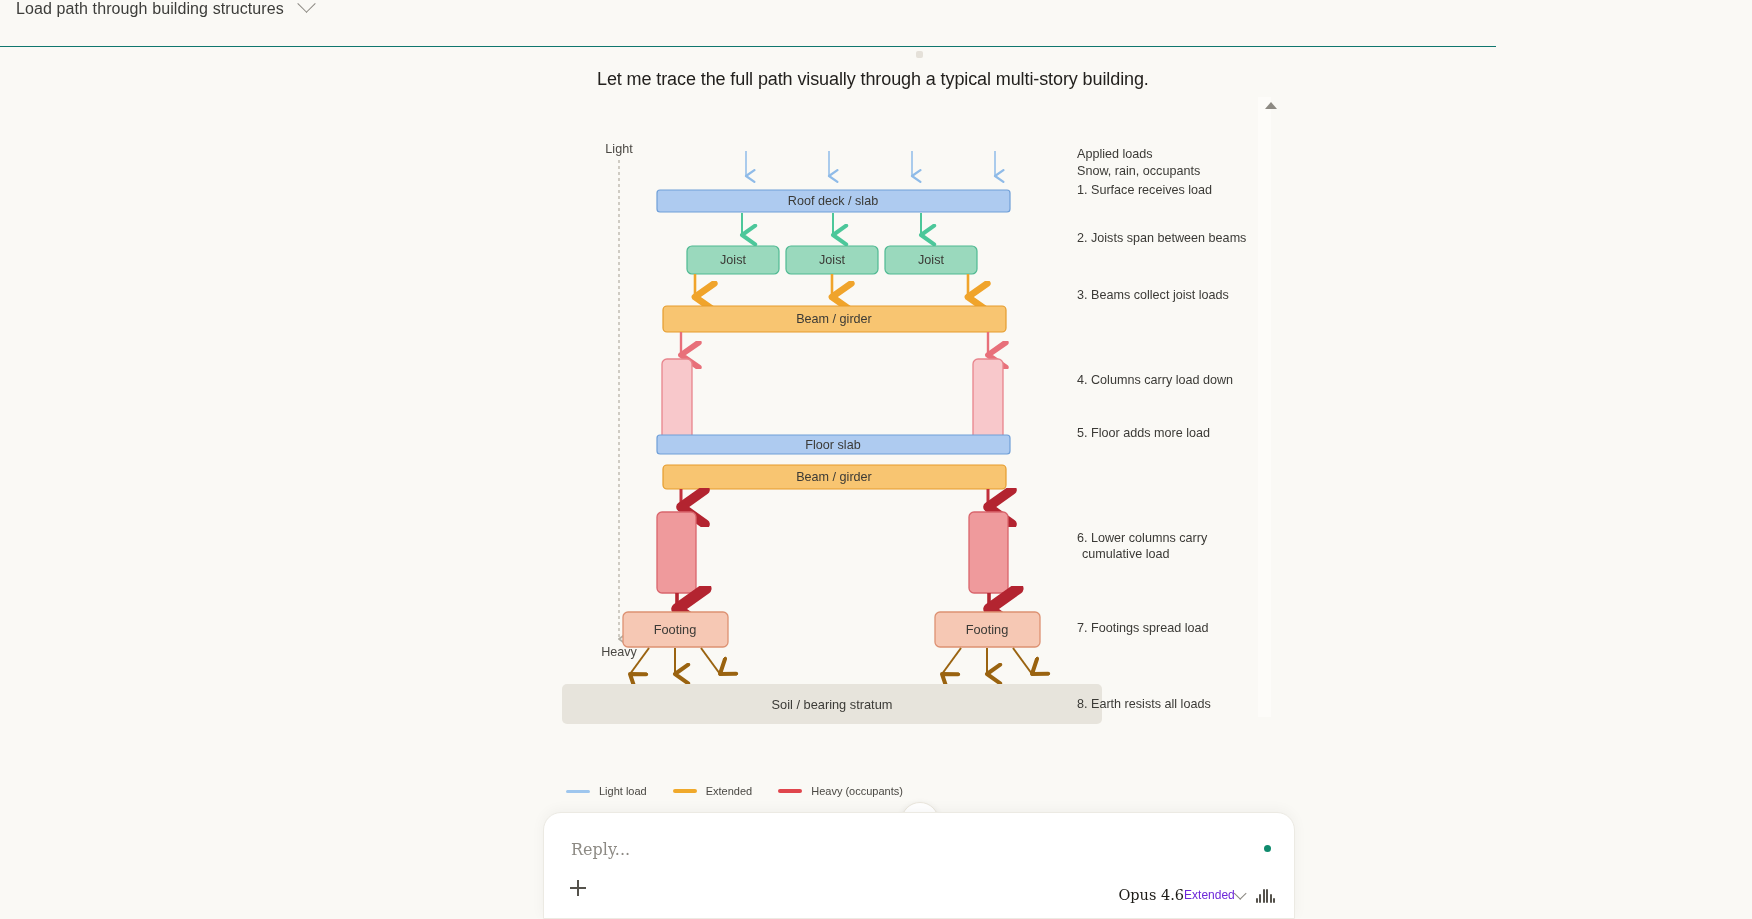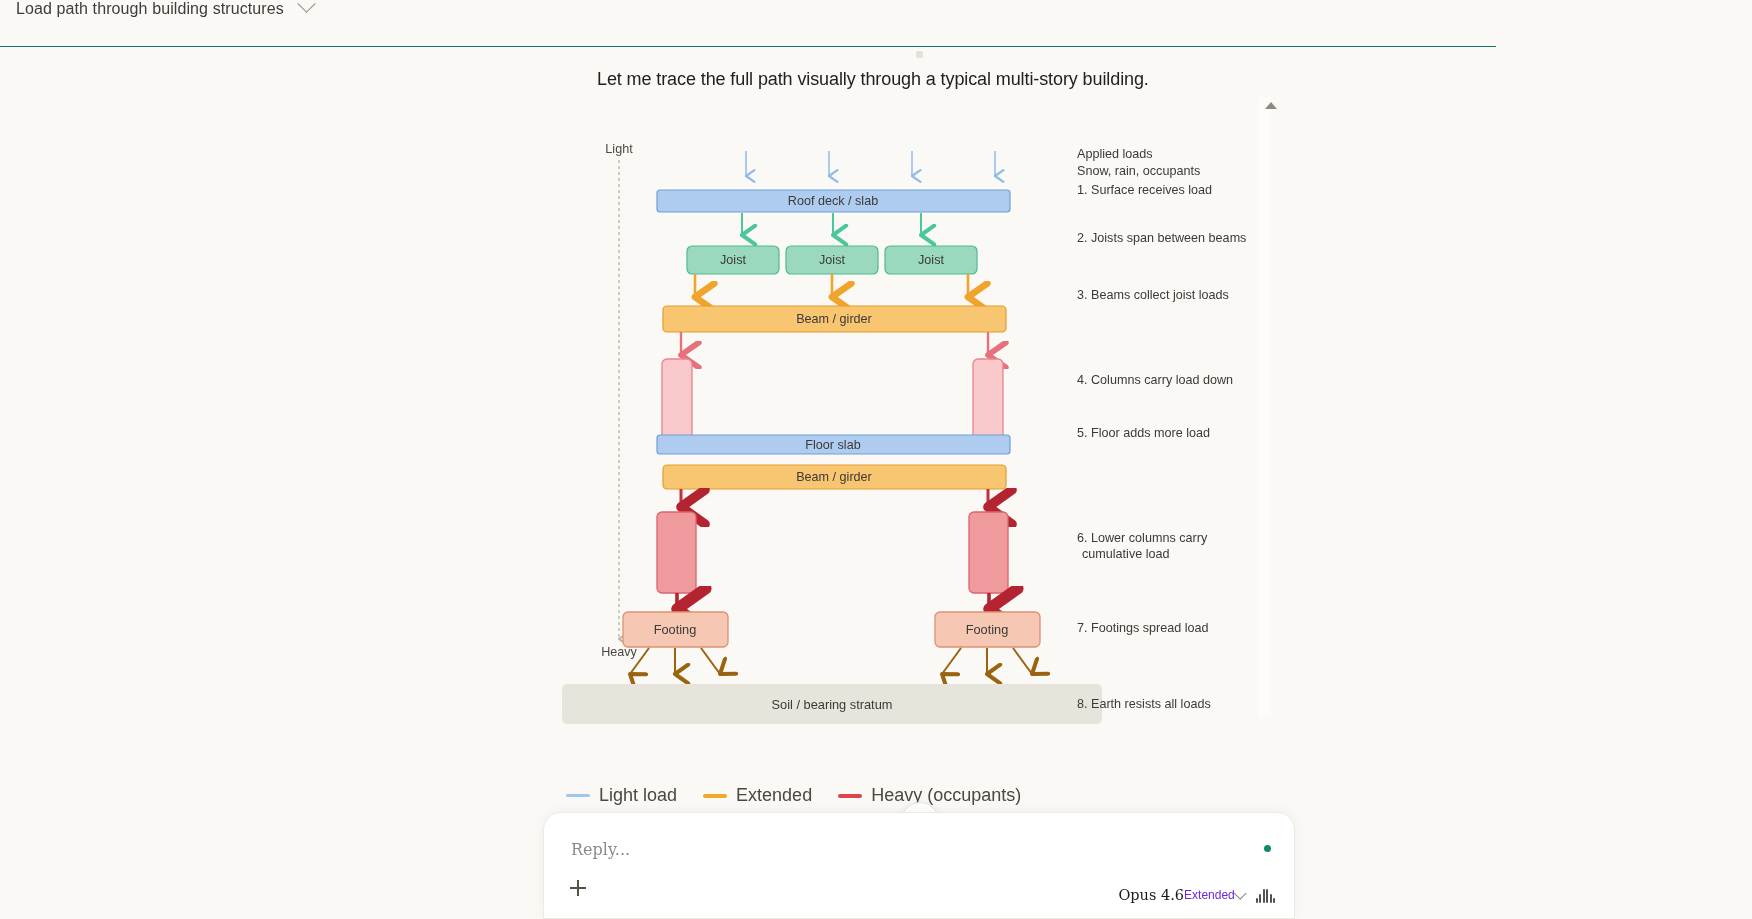--- a/index.html
+++ b/index.html
@@ -65,21 +65,21 @@
   }
 
   
   .legend {
     position: absolute; top: 738px; left: 566px;
     display: flex; align-items: center; gap: 26px;
   }
   .legend-item { display: flex; align-items: center; gap: 9px; }
   .legend-swatch { width: 24px; height: 3px; border-radius: 2px; display:block; }
   .legend-swatch.thick { height: 4px; }
-  .legend-label { font-size: 18px; color: #4a4843; }
+  .legend-label { font-size: 11px; color: #4a4843; }
 
   
   .trailing {
     position: absolute; top: 766px; left: 560px;
     width: 700px; padding: 14px 18px 16px 18px;
     background: #f7f5ef; border-radius: 10px;
     font-family: "DejaVu Serif", serif;
     font-size: 14.2px; line-height: 1.45; color: #23211e;
   }
 

